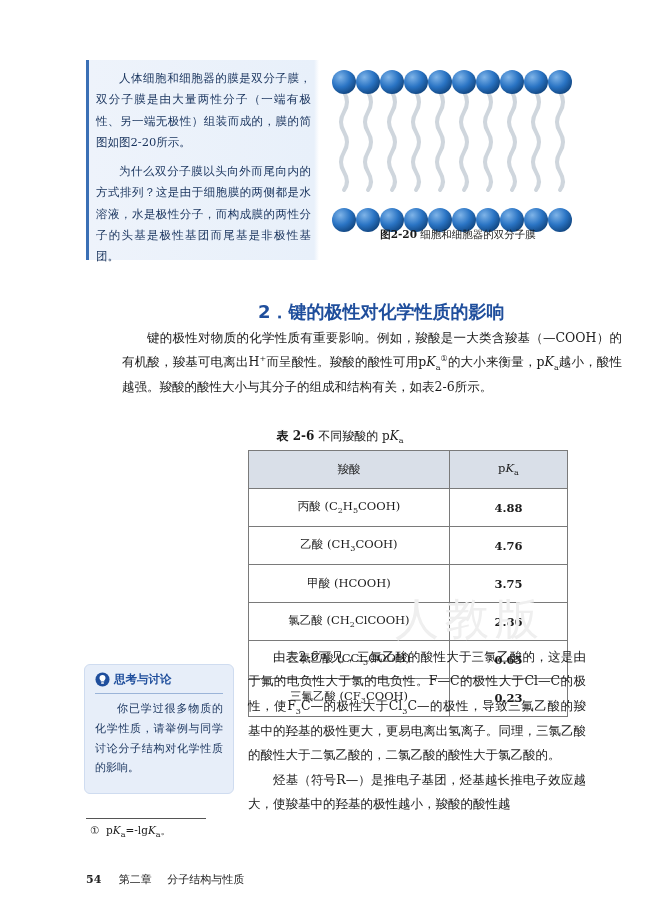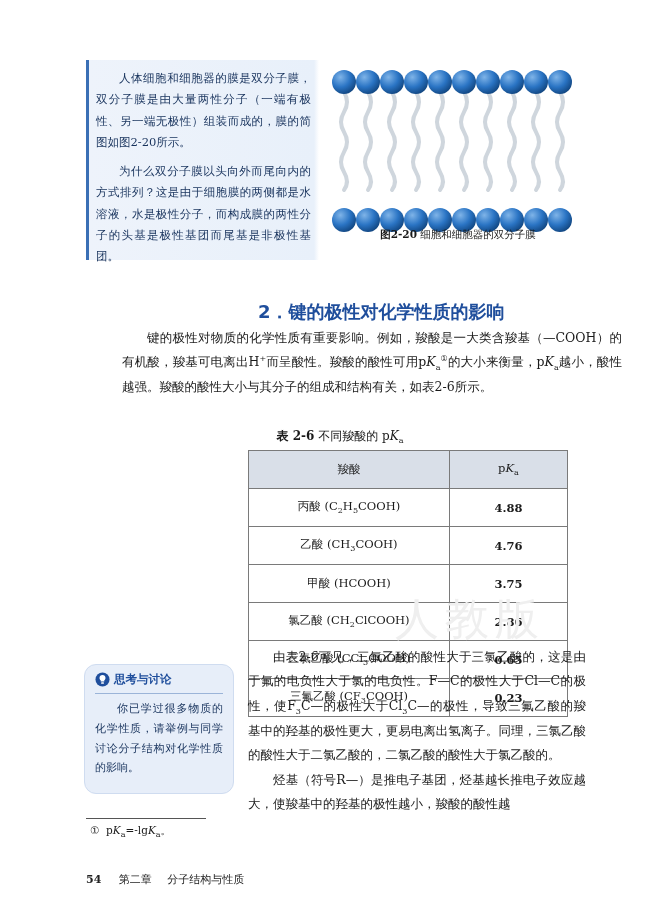--- a/index.html
+++ b/index.html
@@ -151,21 +151,21 @@
   .lower-col p { margin: 0; text-indent: 2em; }
 
   
   .discuss {
     position: absolute;
     left: 84px;
     top: 664px;
     width: 148px;
     height: 128px;
     background: #e7eef9;
-    border-radius: 12px;
+    border-radius: 6px;
     border: 1px solid #cfdcf0;
   }
   .discuss-head {
     display: flex;
     align-items: center;
     gap: 4px;
     padding: 7px 0 0 10px;
   }
   .discuss-head .title {
     font-size: 11.5px;

